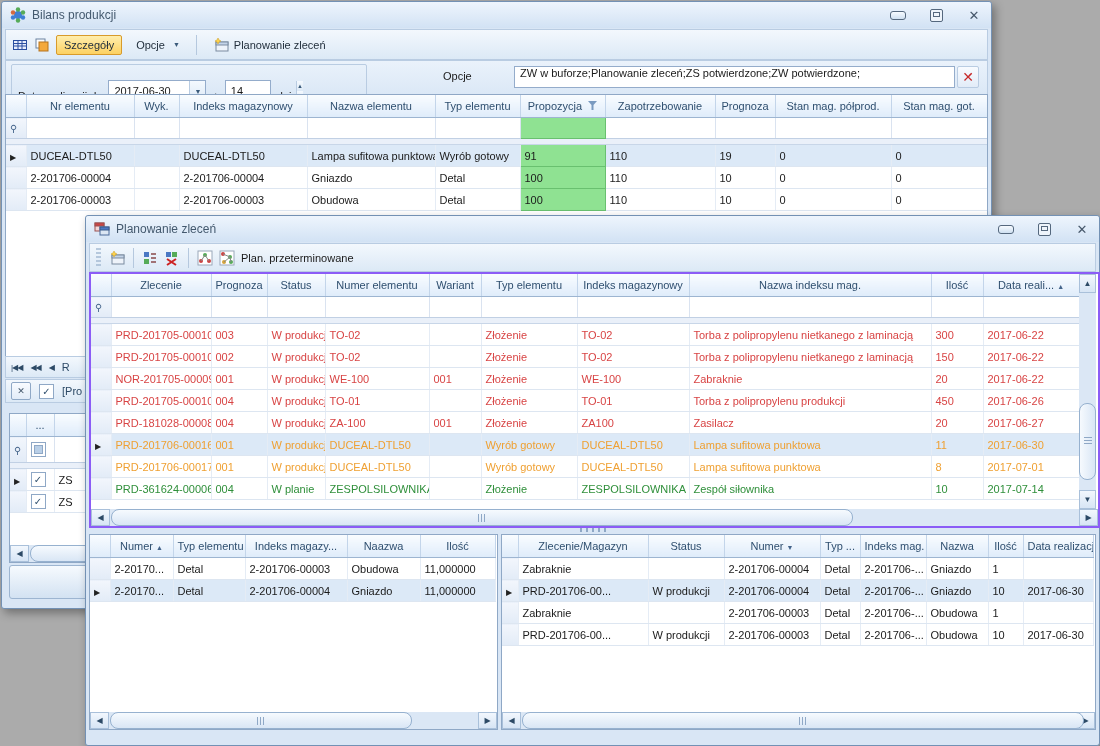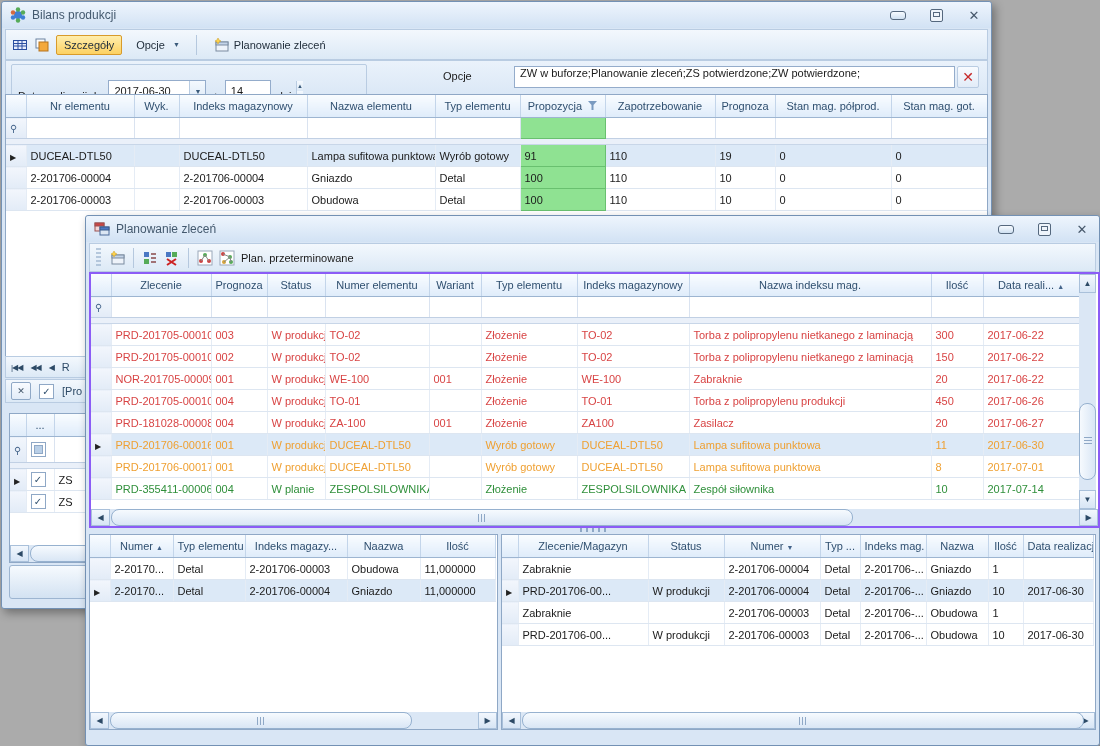--- a/index.html
+++ b/index.html
@@ -546,21 +546,21 @@
                   <td>DUCEAL-DTL50</td>
               <td></td>
                   <td>Wyrób gotowy</td>
               <td>DUCEAL-DTL50</td>
                   <td>Lampa sufitowa punktowa</td>
               <td class="num">8</td>
                   <td>2017-07-01</td>
             </tr>
             <tr class="drow t-green">
               <td class="ind"></td>
-              <td>PRD-355411-00006</td>
+              <td>PRD-361624-00006</td>
                   <td>004</td>
               <td>W planie</td>
                   <td>ZESPOLSILOWNIKA</td>
               <td></td>
                   <td>Złożenie</td>
               <td>ZESPOLSILOWNIKA</td>
                   <td>Zespół siłownika</td>
               <td class="num">10</td>
                   <td>2017-07-14</td>
             </tr>

